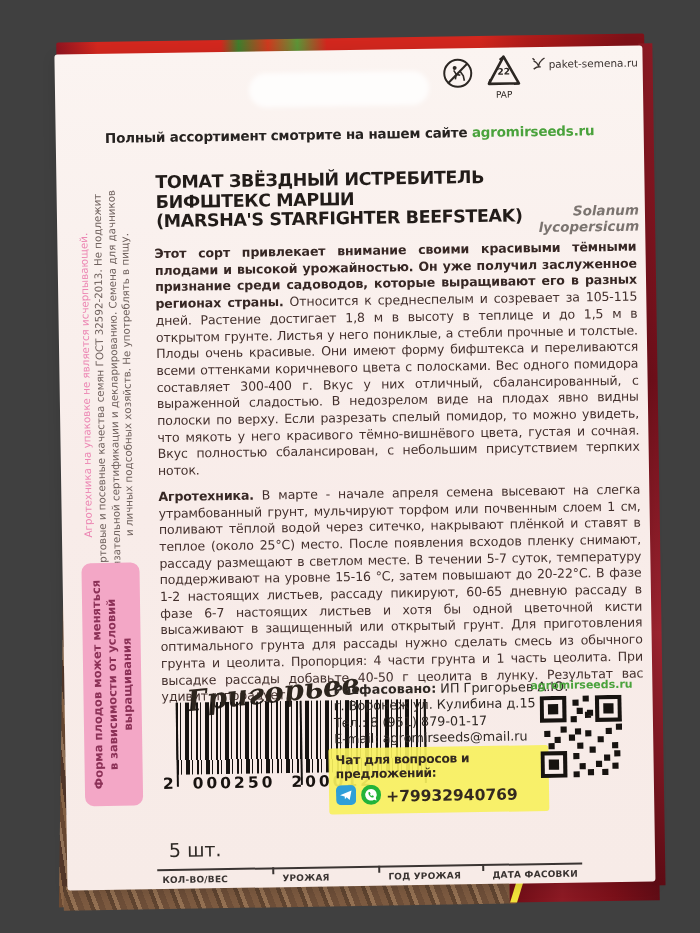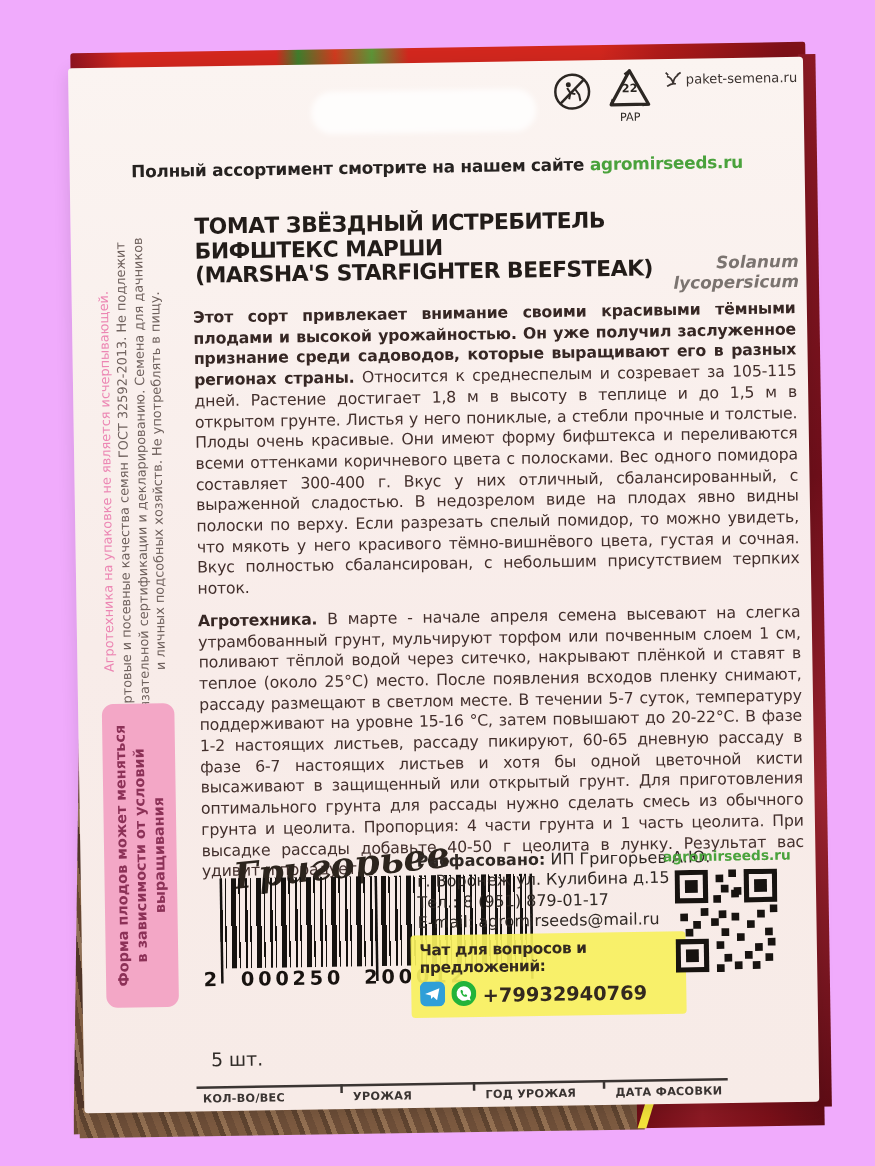--- a/index.html
+++ b/index.html
@@ -1,16 +1,16 @@
 <!DOCTYPE html>
 <html><head>
 <meta charset="utf-8">
 <style>
   html,body{margin:0;padding:0;background:#fff;}
-  .photo{position:relative;width:700px;height:933px;background:#f0abfc;overflow:hidden;
+  .photo{position:relative;width:700px;height:933px;background:#404040;overflow:hidden;
          font-family:"DejaVu Sans","Liberation Sans",sans-serif;}
   .scene{position:absolute;left:55px;top:38px;width:600px;height:868px;transform:rotate(-0.9deg);}
   
   .front-top{position:absolute;left:8px;top:0;width:588px;height:15px;border-radius:2px;
     background:linear-gradient(90deg,#8e1420 0%,#d2271e 7%,#d2271e 28%,#3f7d2c 31%,#cf3a1f 36%,#5d9437 41%,#d2271e 46%,#d2271e 72%,#b01c1a 80%,#7e1118 97%);}
   .wood-left{position:absolute;left:-3px;top:335px;width:27px;height:530px;
     background:repeating-linear-gradient(82deg,#6b4a33 0 4px,#8a6547 4px 7px,#54382a 7px 12px,#96755a 12px 15px);
     clip-path:polygon(100% 0,100% 100%,0 100%,58% 0);}
   .wood-bottom{position:absolute;left:2px;top:844px;width:452px;height:24px;
     background:repeating-linear-gradient(70deg,#7c5a40 0 6px,#5f4430 6px 10px,#937052 10px 14px,#6d4e38 14px 20px);}
@@ -61,21 +61,21 @@
   .digits{position:absolute;left:0;top:72px;width:268px;display:flex;gap:16px;font-size:15.5px;font-weight:bold;
     color:#181310;letter-spacing:3px;}
   .packer{position:absolute;left:269px;top:632px;width:242px;font-size:12.8px;line-height:16.4px;color:#2f2824;}
   .chat{position:absolute;left:263px;top:698px;width:206px;padding:5px 7px;background:rgba(247,240,94,.92);
     border-radius:3px;color:#33291f;}
   .chat-label{font-size:12.3px;font-weight:bold;letter-spacing:-0.3px;}
   .chat-row{display:flex;align-items:center;gap:5px;margin-top:4px;font-size:15.5px;font-weight:bold;}
   .qr-wrap{position:absolute;left:466px;top:632px;width:100px;text-align:center;}
   .qr-site{font-size:11px;font-weight:bold;color:#4aa23c;}
   .qr{margin-top:4px;}
-  .qty{position:absolute;left:102px;top:786px;font-size:15px;color:#2f2a26;text-align:right;}
+  .qty{position:absolute;left:102px;top:786px;font-size:19px;color:#2f2a26;text-align:right;}
   .footer-line{position:absolute;left:90px;top:816px;width:425px;height:2px;background:#3a3432;}
   .footer-labels{position:absolute;left:90px;top:820px;width:480px;height:16px;font-size:9px;font-weight:bold;
     color:#3a3432;letter-spacing:0.2px;}
   .fl{position:absolute;top:2px;}
   .tick{position:absolute;top:-4px;width:1.5px;height:7px;background:#3a3432;}
 </style>
 </head>
 <body>
 
 <div class="photo">

